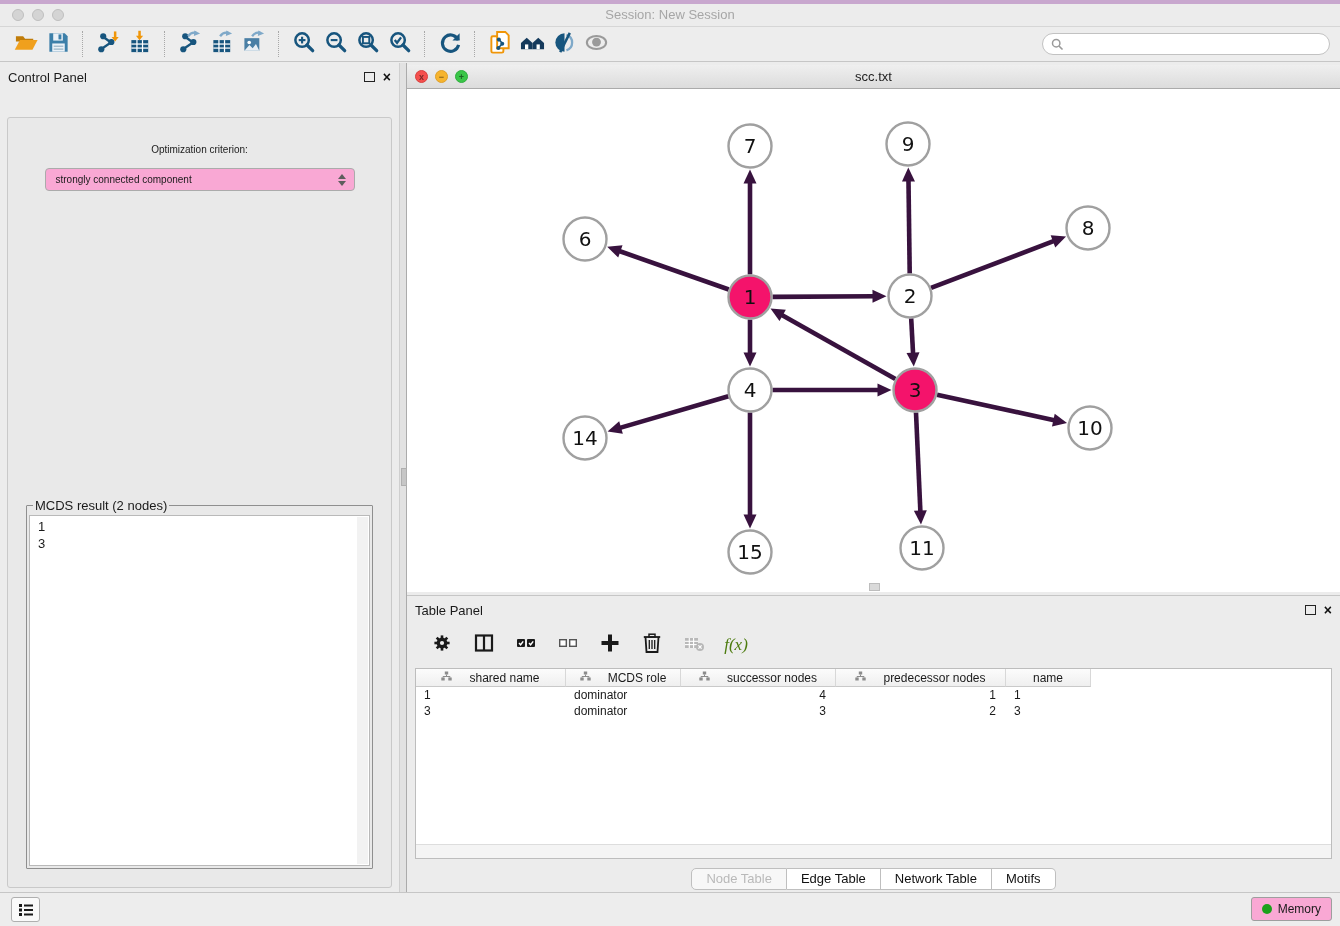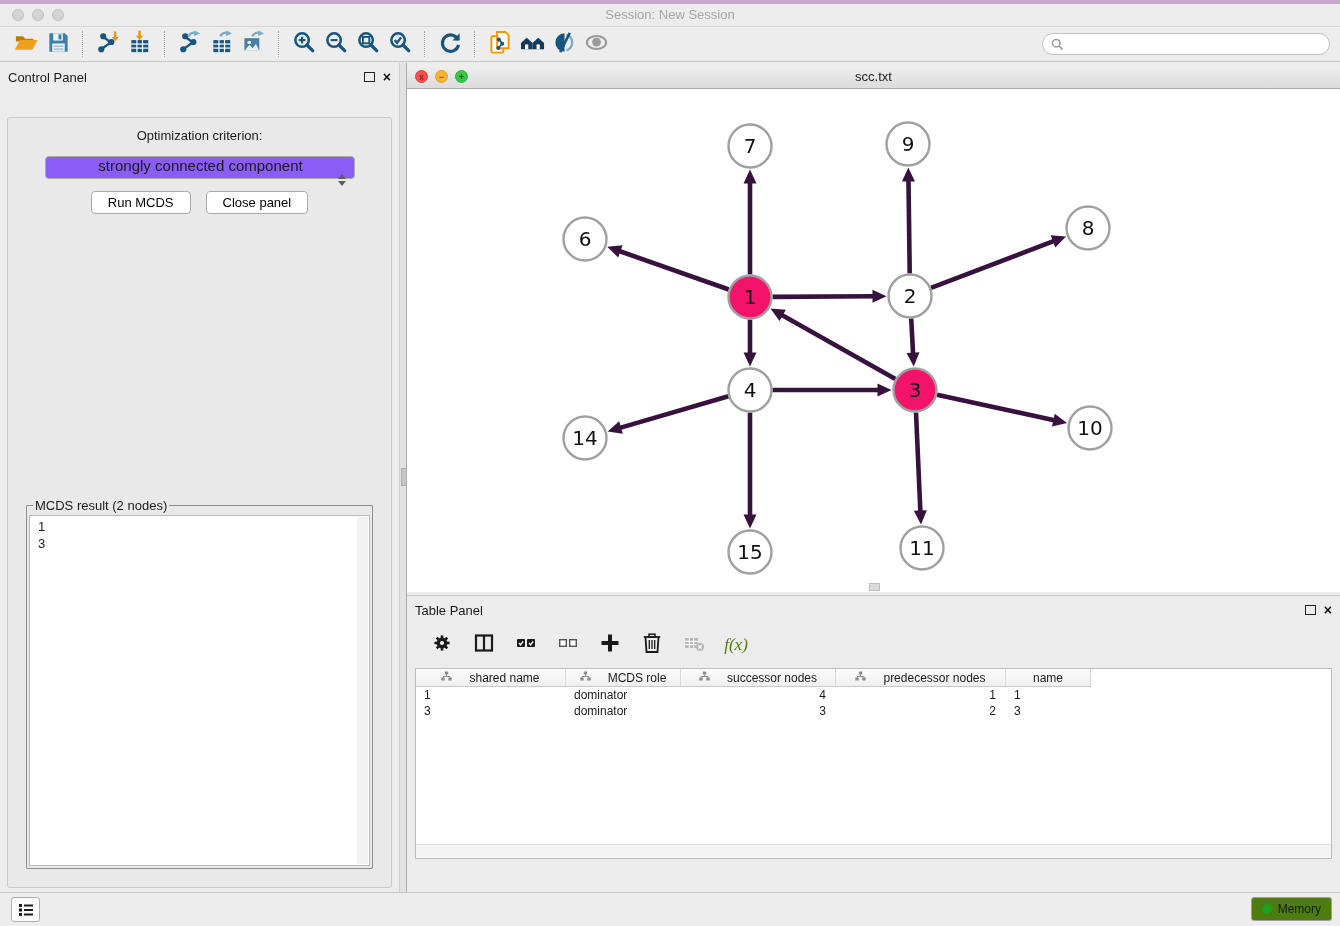--- a/index.html
+++ b/index.html
@@ -32,23 +32,23 @@
   .close-ic{font-weight:bold;font-size:14px;line-height:10px;color:#111;}
   .cp-tabs{display:flex;justify-content:center;position:relative;z-index:2;}
   .seg{display:inline-flex;}
   .seg .tab{background:#fff;border:1px solid #BFBFBF;border-left:none;padding:2px 14px;font-size:13px;color:#111;
             line-height:16px;cursor:default;}
   .seg .tab:first-child{border-left:1px solid #BFBFBF;border-radius:5px 0 0 5px;}
   .seg .tab:last-child{border-radius:0 5px 5px 0;}
   .seg .tab.sel{color:#B9B9B9;background:#F7F7F7;}
   .cp-body{position:absolute;left:7px;right:7px;top:54px;bottom:5px;background:#E9E9E9;border:1px solid #C9C9C9;
            border-radius:3px;}
-  .opt-label{text-align:center;margin-top:10px;font-size:13px;}
-  .dropdown{margin:13px auto 0;width:310px;height:23px;background:#8b5cf6;border:1px solid #ABABAB;border-radius:4px;
-            display:flex;align-items:center;padding:0 8px 0 10px;font-size:15px;box-sizing:border-box;flex-direction:column;}
+  .opt-label{text-align:center;margin-top:26px;font-size:10px;}
+  .dropdown{margin:13px auto 0;width:310px;height:23px;background:#f9a8d4;border:1px solid #ABABAB;border-radius:4px;
+            display:flex;align-items:center;padding:0 8px 0 10px;font-size:10px;box-sizing:border-box;}
   .stepper{margin-left:auto;display:flex;flex-direction:column;align-items:center;}
   .tri-up{width:0;height:0;border-left:4px solid transparent;border-right:4px solid transparent;border-bottom:5px solid #5d5d5d;}
   .tri-down{width:0;height:0;border-left:4px solid transparent;border-right:4px solid transparent;border-top:5px solid #5d5d5d;margin-top:2px;}
   .btn-row{display:flex;justify-content:center;gap:15px;margin-top:12px;}
   .pbtn{background:#fff;border:1px solid #ABABAB;border-radius:4px;padding:3px 16px;font-size:13px;cursor:default;}
   fieldset.result{position:absolute;left:6px;right:6px;top:368px;bottom:6px;border:1px solid #8F8F8F;margin:12px;
                   padding:2px;border-radius:1px;}
   fieldset.result legend{font-size:13px;padding:0 2px;margin-left:4px;}
   .result-box{position:relative;width:100%;height:100%;background:#fff;border:1px solid #B9B9B9;box-sizing:border-box;
               font-size:13px;line-height:17px;padding:2px 0 0 8px;overflow:hidden;}
@@ -86,21 +86,21 @@
   .trow{display:flex;height:16px;}
   .td{box-sizing:border-box;font-size:12px;line-height:16px;padding:0 8px;overflow:hidden;white-space:nowrap;}
   .td.r{text-align:right;padding-right:10px;}
   .hscroll{position:absolute;left:0;right:0;bottom:0;height:13px;background:#F4F4F4;border-top:1px solid #DDD;}
   .tp-tabs{position:absolute;left:0;right:0;bottom:3px;display:flex;justify-content:center;}
   
   .statusbar{position:absolute;left:0;right:0;bottom:0;height:33px;background:#EDEDED;border-top:1px solid #C6C6C6;}
   .sq-btn{position:absolute;left:11px;top:4px;width:27px;height:23px;background:#FAFAFA;border:1px solid #AFAFAF;
           border-radius:3px;display:flex;align-items:center;justify-content:center;cursor:default;}
   .sq-btn svg{width:18px;height:18px;}
-  .mem-btn{position:absolute;right:8px;top:4px;height:24px;background:#4d7c0f;border:1px solid #9E9E9E;border-radius:3px;
+  .mem-btn{position:absolute;right:8px;top:4px;height:24px;background:#f9a8d4;border:1px solid #9E9E9E;border-radius:3px;
            display:flex;align-items:center;gap:6px;padding:0 10px;font-size:12px;box-sizing:border-box;cursor:default;}
   .gdot{width:10px;height:10px;border-radius:50%;background:#1BA11B;}
 </style>
 </head>
 <body>
 
 <div class="app">
   <div class="purple-strip"></div>
 
   <div class="titlebar">
@@ -290,24 +290,20 @@
         </span>
       </div>
       <div class="cp-body">
         <div class="opt-label">Optimization criterion:</div>
         <div class="dropdown">
           <span>strongly connected component</span>
           <span class="stepper">
             <span class="tri-up"></span>
               <span class="tri-down"></span>
           </span>
-        </div>
-        <div class="btn-row">
-          <button class="pbtn">Run MCDS</button>
-          <button class="pbtn">Close panel</button>
         </div>
         <fieldset class="result">
           <legend>MCDS result (2 nodes)</legend>
           <div class="result-box" id="result-box">
             <div class="vtrack"></div>
           <div>1</div>
               <div>3</div>
             </div>
         </fieldset>
       </div>
@@ -569,20 +565,28 @@
               <div class="trow">
                 <div class="td" style="width: 150px;">3</div>
                 <div class="td" style="width: 115px;">dominator</div>
                 <div class="td r" style="width: 155px;">3</div>
                 <div class="td r" style="width: 170px;">2</div>
                 <div class="td" style="width: 85px;">3</div>
               </div>
             </div>
           <div class="hscroll"></div>
         </div>
+        <div class="tp-tabs">
+          <span class="seg" id="tp-tabs-seg">
+              <span class="tab sel">Node Table</span>
+              <span class="tab">Edge Table</span>
+              <span class="tab">Network Table</span>
+              <span class="tab">Motifs</span>
+            </span>
+        </div>
       </div>
     </div>
   </div>
 
   <div class="statusbar">
     <div class="sq-btn">
       <svg viewBox="0 0 18 18">
           <g fill="#1a1a1a">
             <rect x="2" y="3" width="3" height="3"></rect>
             <rect x="2" y="7.5" width="3" height="3"></rect>

